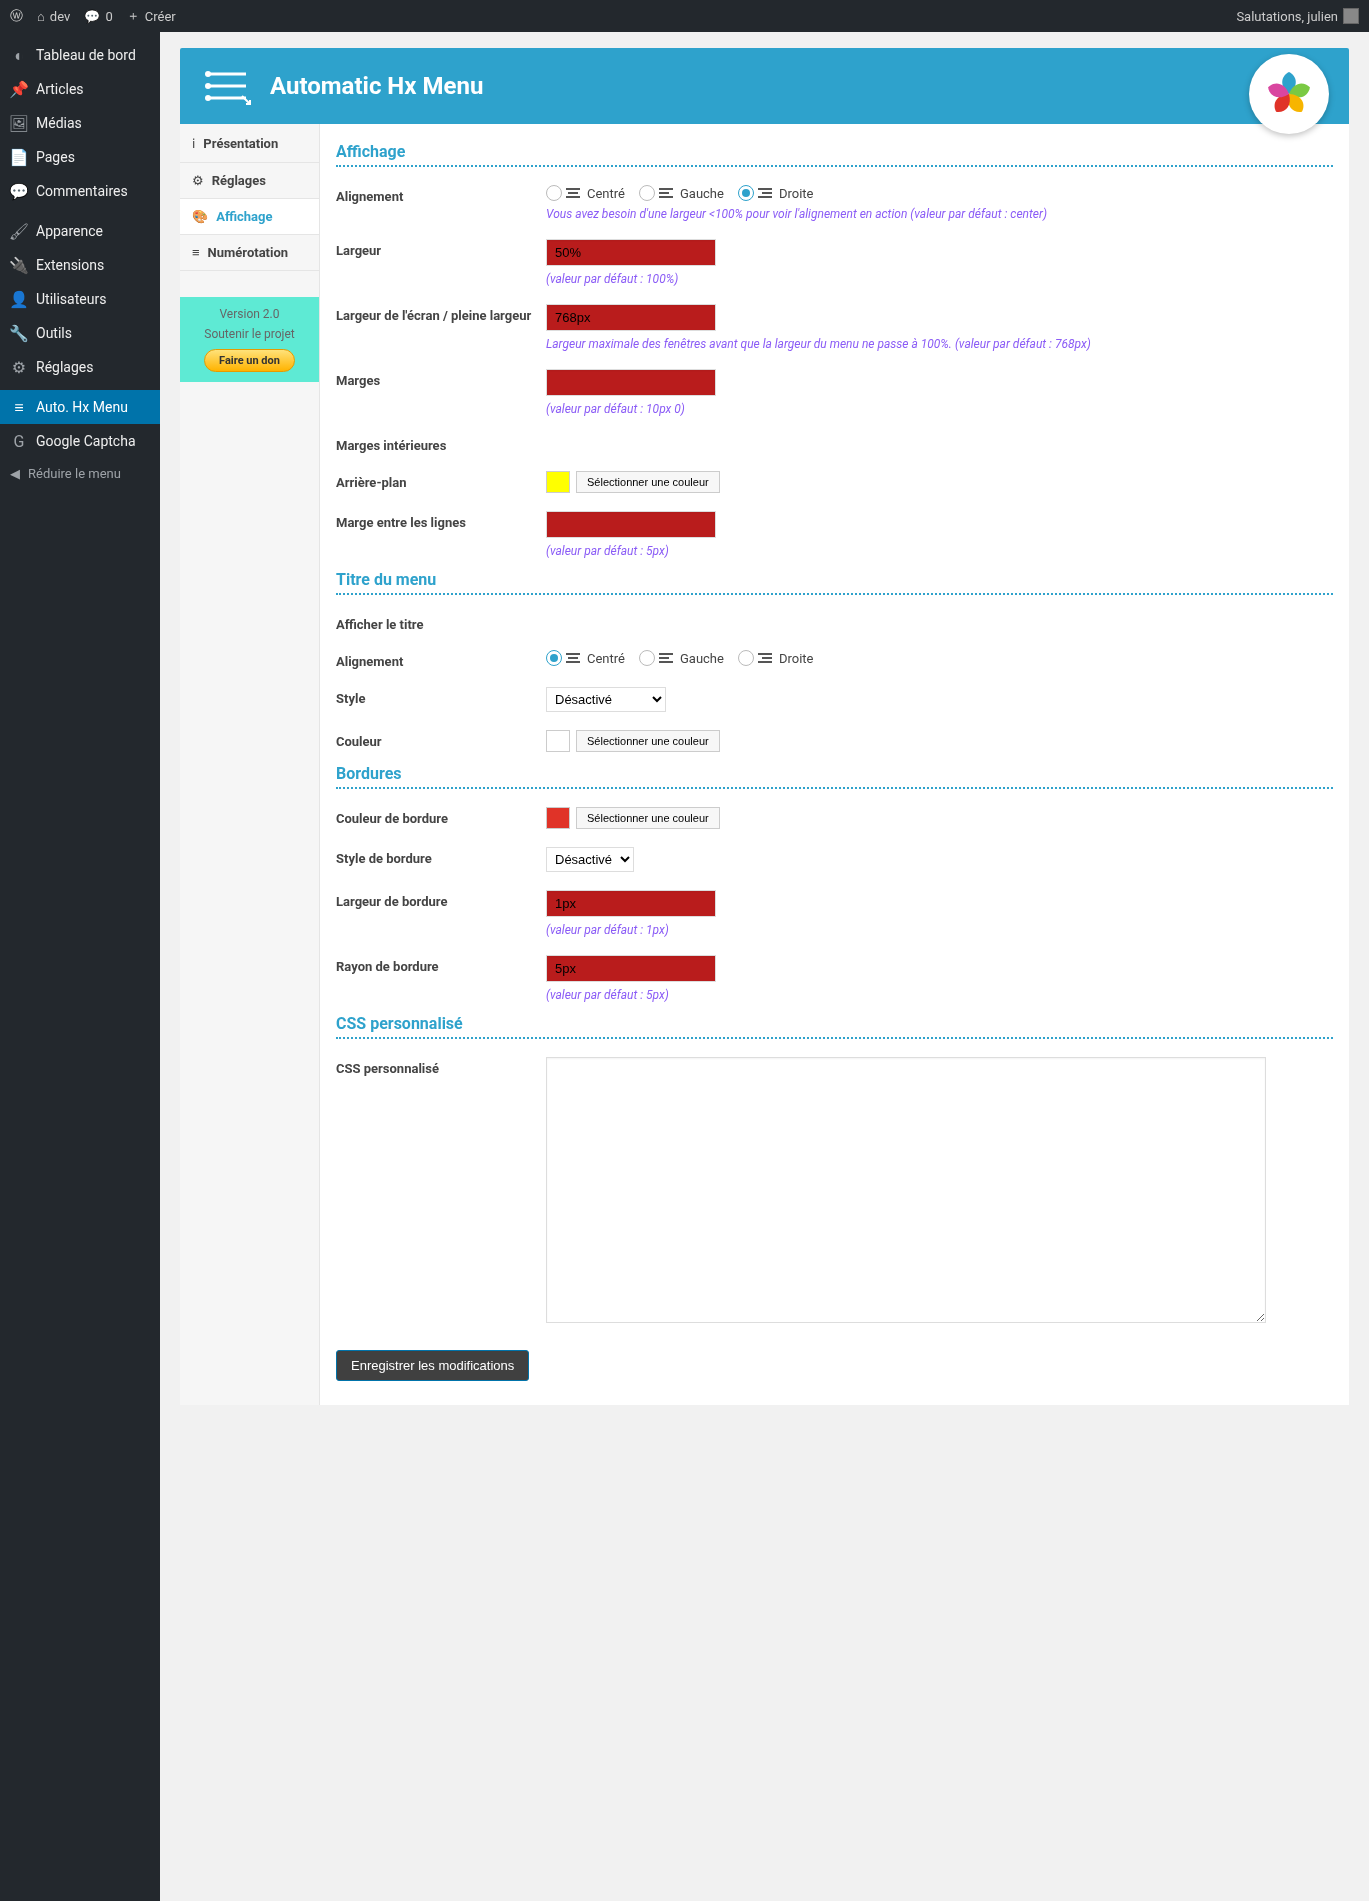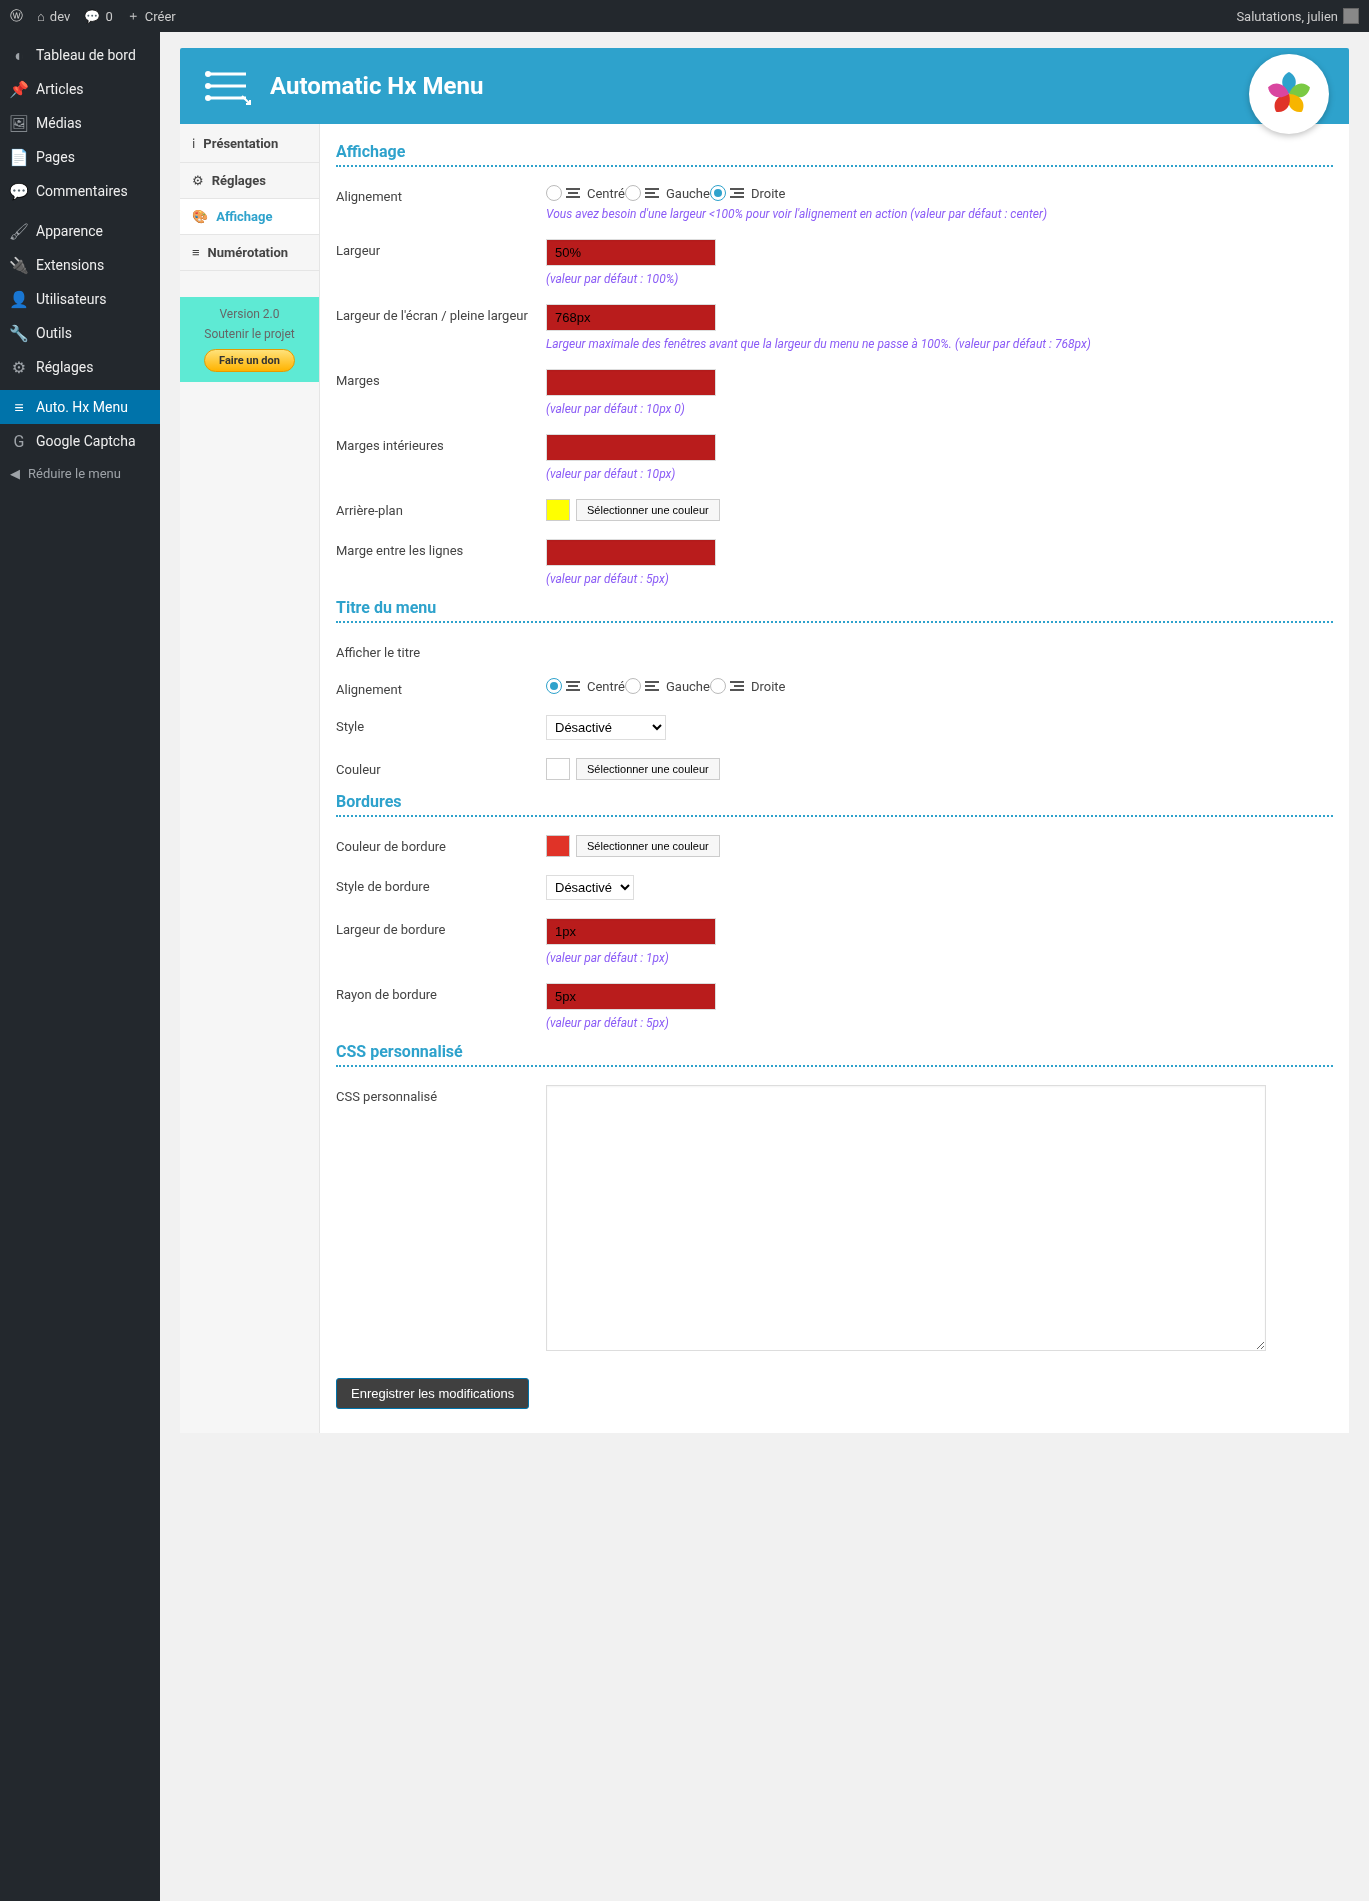--- a/index.html
+++ b/index.html
@@ -39,29 +39,29 @@
 .subnav .snav-item { padding: 10px 12px; border-bottom: 1px solid #e5e5e5; display: flex; gap: 8px; align-items: center; cursor: pointer; }
 .subnav .snav-item.active { background: #fff; color: #2ea2cc; }
 .subnav .support { margin-top: 26px; text-align: center; padding: 10px; font-size: 12px; color: #666; background:#5eead4;}
 .donate-btn { display:inline-block; background: linear-gradient(#ffe27a,#ffb300); border:1px solid #e69b00; color:#333; border-radius:14px; padding:4px 14px; font-size:11px; font-weight:bold; margin-top:8px; cursor:pointer; }
 
 .form-area { flex: 1; padding: 10px 16px 24px 16px; background:#fff; }
 
 h3.section { color: #2ea2cc; font-size: 16px; font-weight: 700; margin: 8px 0 4px 0; padding-bottom: 4px; border-bottom: 2px dotted #2ea2cc; }
 
 .form-row { display: flex; padding: 14px 0 4px 0; }
-.form-row .label { width: 210px; font-weight: 400; padding-top: 4px; }
+.form-row .label { width: 210px; font-weight: 700; padding-top: 4px; }
 .form-row .field { flex: 1; }
 .hint { font-style: italic; color: #8b5cf6; font-size: 12px; margin-top: 6px; }
 
 input[type="text"] { border: 1px solid #ddd; background: #b91c1c; padding: 5px 8px; font-size: 13px; width: 170px; box-shadow: inset 0 1px 2px rgba(0,0,0,.05); }
 textarea { border:1px solid #ddd; width:100%; max-width:720px; padding:6px; font-family:monospace; font-size:12px; box-shadow: inset 0 1px 2px rgba(0,0,0,.05);}
 select { border:1px solid #ddd; background:#fff; padding:3px 4px; font-size:13px; }
 
-.radio-group { display:flex; gap:0; align-items:flex-start; flex-wrap:wrap; }
+.radio-group { display:flex; gap:14px; align-items:flex-start; flex-wrap:wrap; }
 .radio-group label { display:flex; gap:4px; align-items:center; font-size:13px; }
 .radio { appearance:none; width:16px; height:16px; border:1px solid #bbb; border-radius:50%; position:relative; cursor:pointer; background:#fff;}
 .radio:checked { border-color:#2ea2cc; }
 .radio:checked::after { content:""; position:absolute; inset:3px; background:#2ea2cc; border-radius:50%; }
 .align-icon { display:inline-flex; flex-direction:column; gap:2px; margin-right:3px; }
 .align-icon span { display:block; height:2px; background:#555; }
 
 .color-pick { display:flex; gap:6px; align-items:center; }
 .swatch { width:24px; height:22px; border:1px solid #ccc; }
 .color-btn { background:#f7f7f7; border:1px solid #ccc; padding:4px 10px; font-size:11px; cursor:pointer; }
@@ -283,24 +283,20 @@
           <div class="label">Marges</div>
           <div class="field">
             <input type="text" value="" style="">
             <div class="hint">(valeur par défaut : 10px 0)</div>
           </div>
         </div>
 
         
         <div class="form-row">
           <div class="label">Marges intérieures</div>
-          <div class="field">
-            <input type="text" value="" style="">
-            <div class="hint">(valeur par défaut : 10px)</div>
-          </div>
         </div>
 
         
         <div class="form-row">
           <div class="label">Arrière-plan</div>
           <div class="field">
             <div class="color-pick">
               <span class="swatch" style="background:#ffff00"></span>
               <button class="color-btn">Sélectionner une couleur</button>
             </div>

